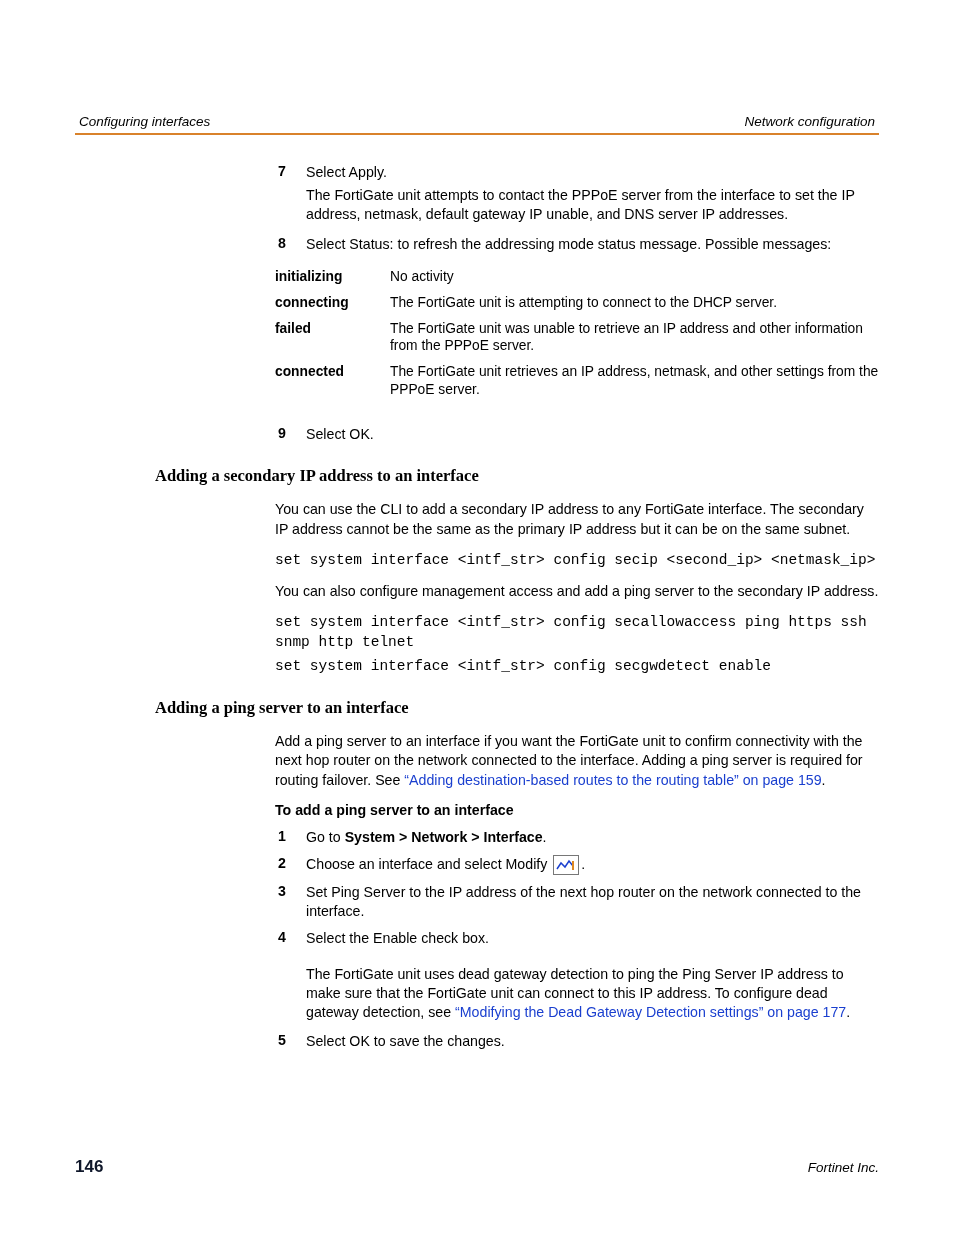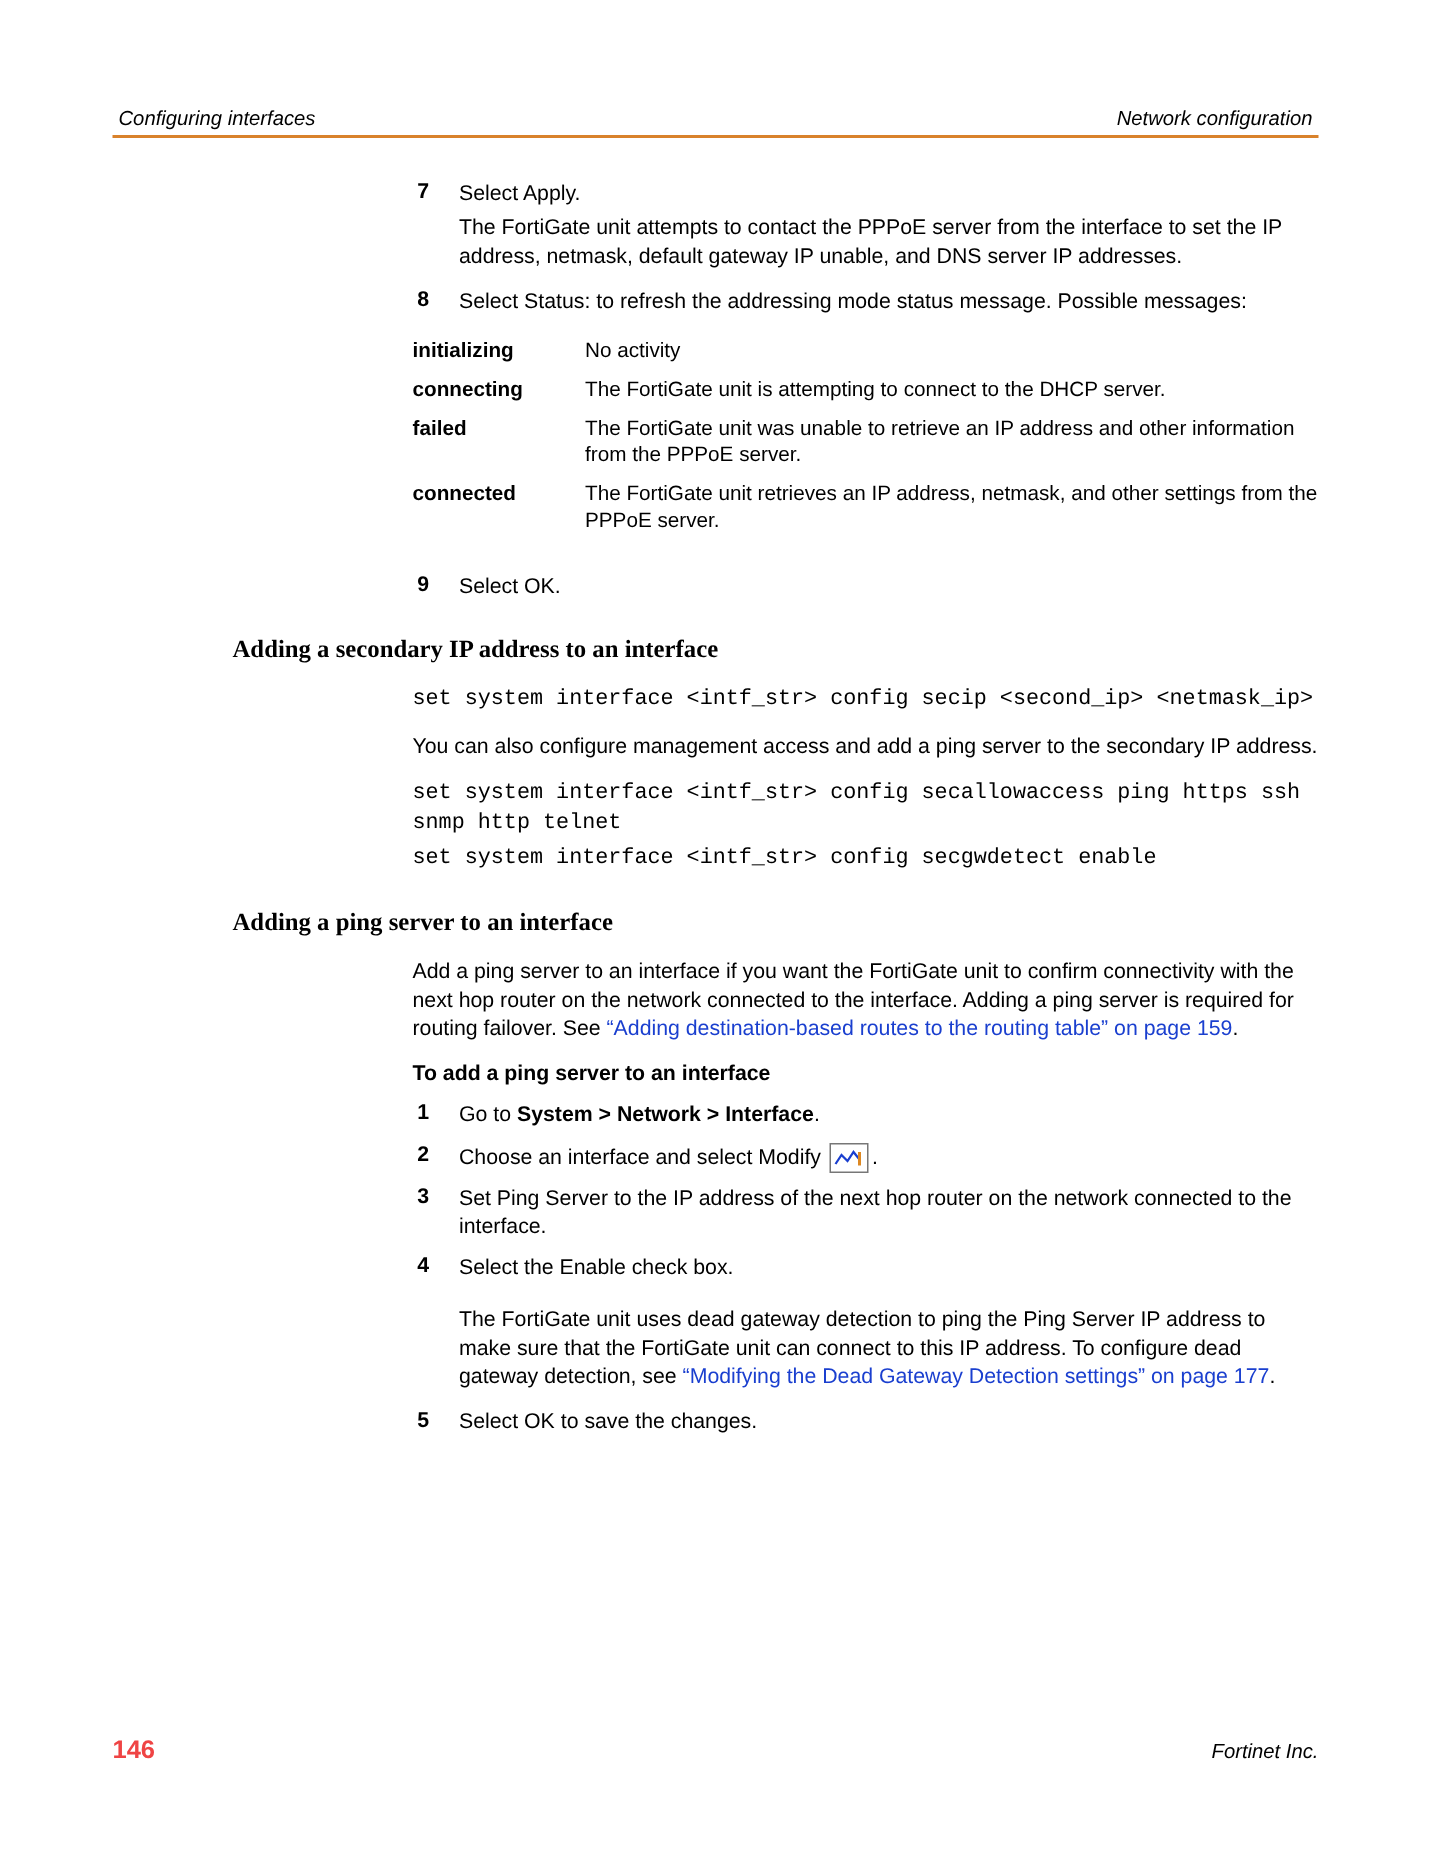--- a/index.html
+++ b/index.html
@@ -8,21 +8,21 @@
     color: #000;
     margin: 0;
     padding: 0;
     background: #fff;
   }
   .page {
     width: 954px;
     height: 1235px;
     position: relative;
     box-sizing: border-box;
-    padding: 71px 75px 0 75px;
+    padding: 114px 75px 0 75px;
   }
   .header-row {
     display: flex;
     justify-content: space-between;
     font-style: italic;
     font-size: 13.5px;
     padding: 0 4px 4px 4px;
   }
   .header-rule {
     border: none;
@@ -112,21 +112,21 @@
   .footer {
     position: absolute;
     bottom: 58px;
     left: 75px;
     right: 75px;
     display: flex;
     justify-content: space-between;
     align-items: baseline;
   }
   .page-num {
-    color: #ef4444;
+    color: #0f172a;
     font-weight: bold;
     font-size: 17px;
     text-align: center;
   }
   .footer-right {
     font-style: italic;
     font-size: 13.5px;
   }
 </style>
 </head>
@@ -179,20 +179,21 @@
   <div class="step-row indent-step" style="margin-top:8px">
     <div class="step-num">9</div>
     <div class="step-body">
       <div>Select OK.</div>
     </div>
   </div>
 
   <h2 class="section">Adding a secondary IP address to an interface</h2>
 
   <div class="indent-body">
+    <p>You can use the CLI to add a secondary IP address to any FortiGate interface. The secondary IP address cannot be the same as the primary IP address but it can be on the same subnet.</p>
     <p class="code">set system interface &lt;intf_str&gt; config secip &lt;second_ip&gt; &lt;netmask_ip&gt;</p>
     <p>You can also configure management access and add a ping server to the secondary IP address.</p>
     <p class="code" style="margin-bottom:4px">set system interface &lt;intf_str&gt; config secallowaccess ping https ssh snmp http telnet</p>
     <p class="code">set system interface &lt;intf_str&gt; config secgwdetect enable</p>
   </div>
 
   <h2 class="section">Adding a ping server to an interface</h2>
 
   <div class="indent-body">
     <p>

